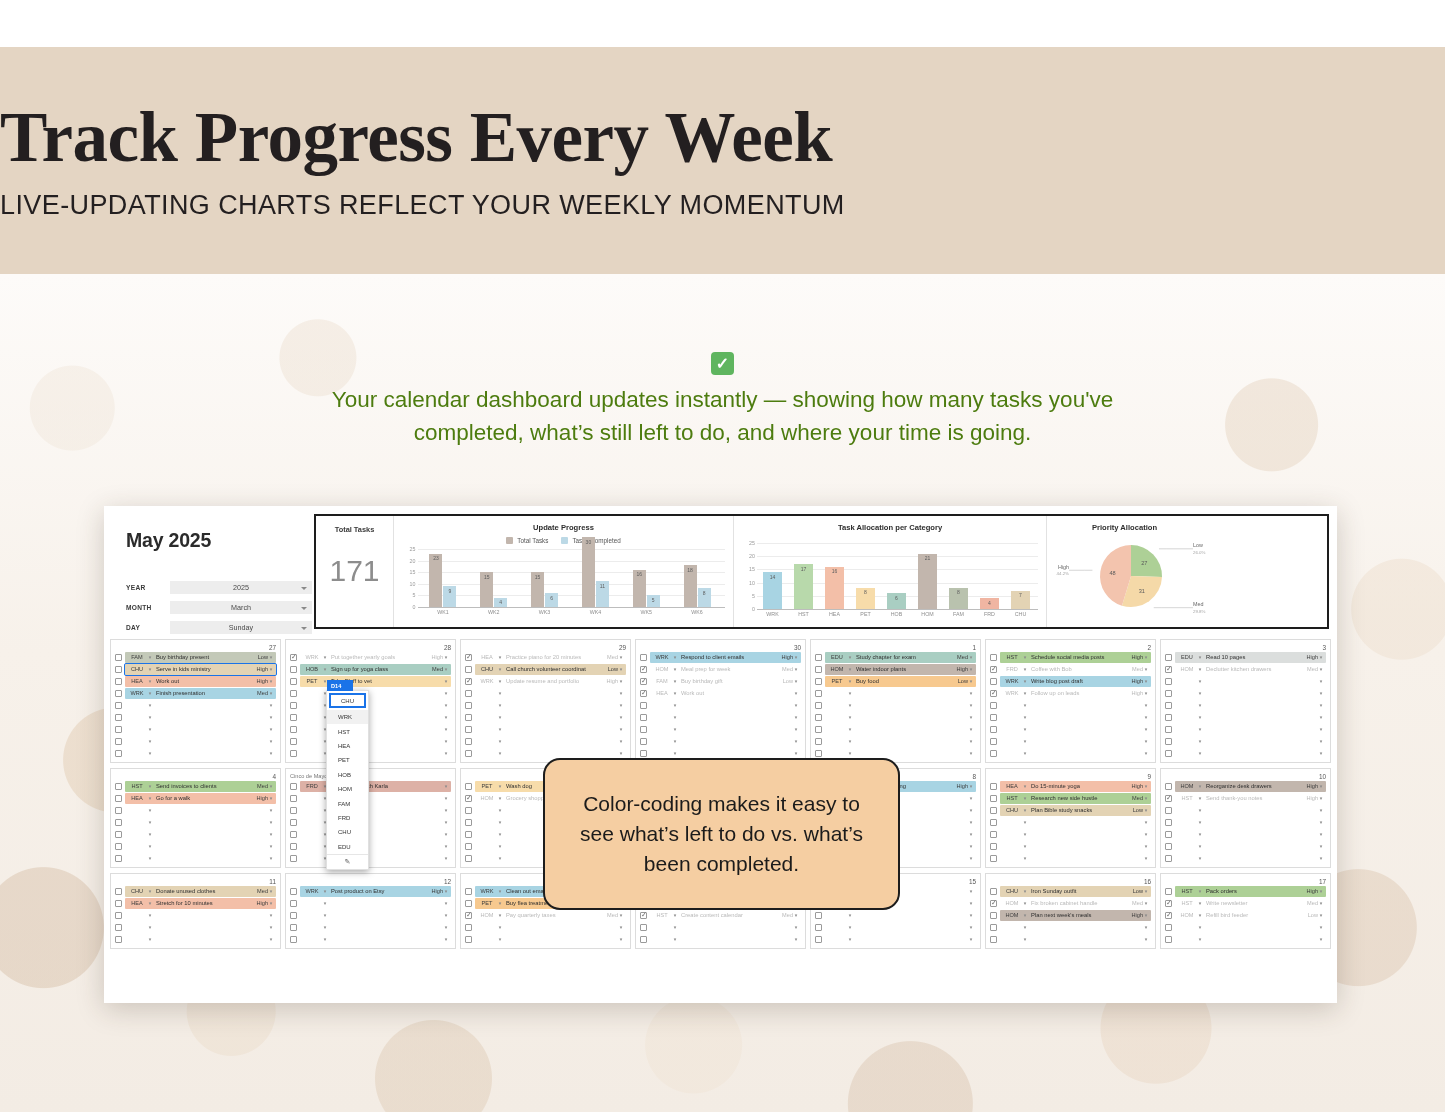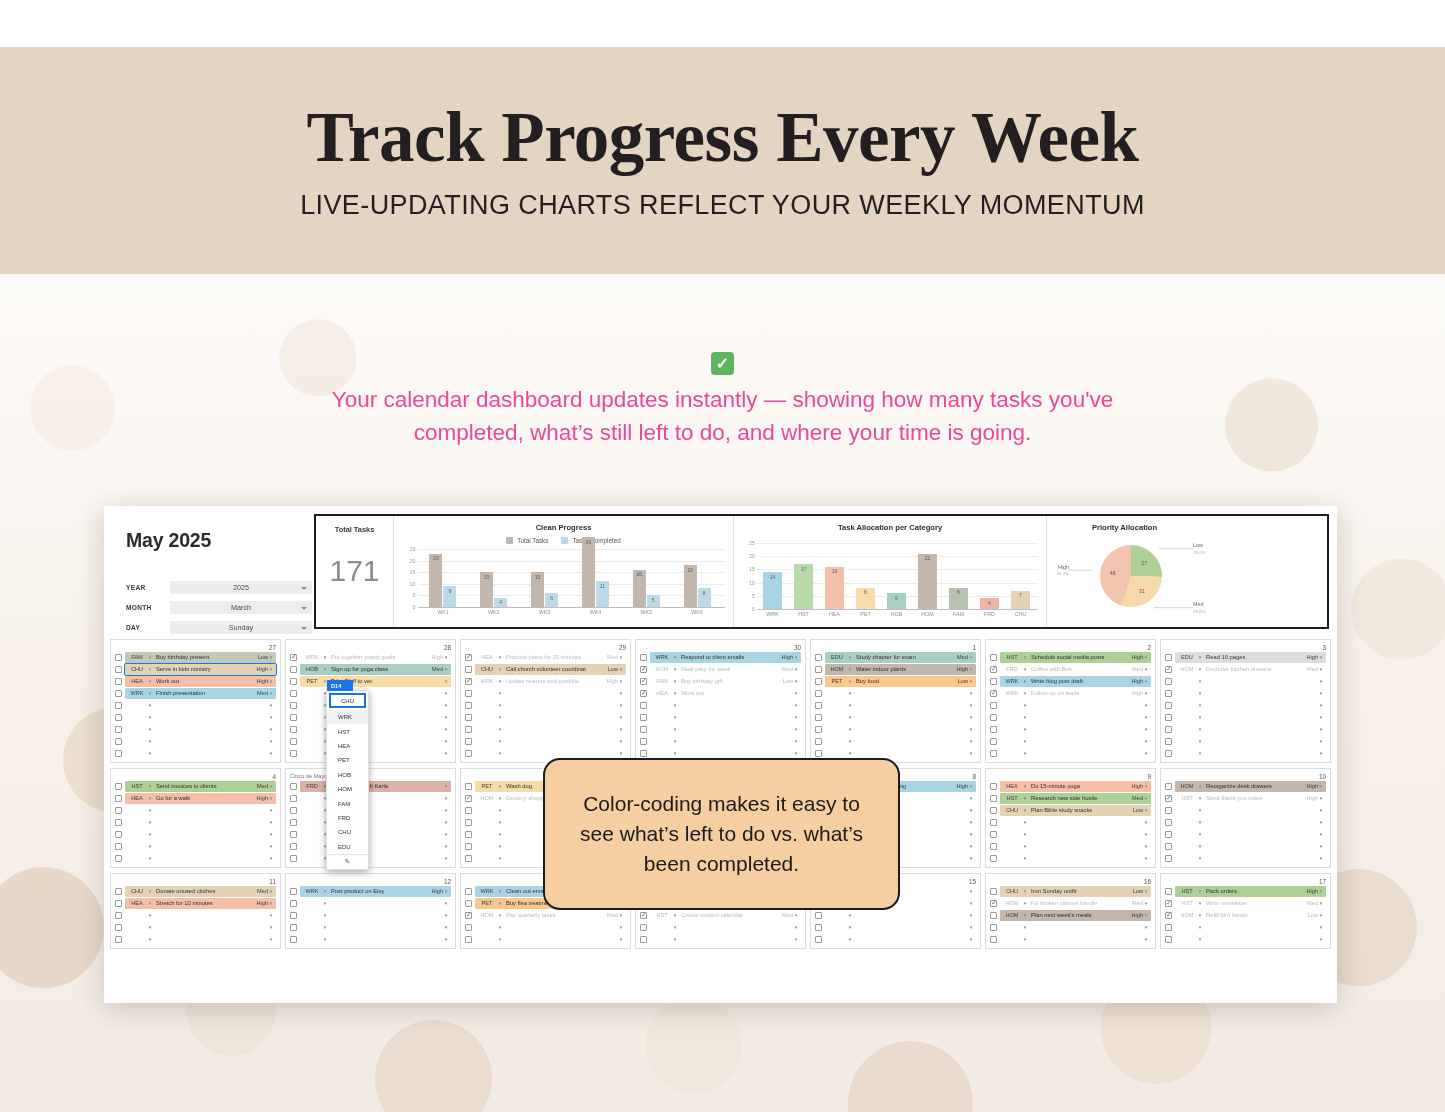--- a/index.html
+++ b/index.html
@@ -7,21 +7,21 @@
   body {
     font-family: "Liberation Sans", sans-serif;
     background: #ffffff;
     position: relative;
   }
 
   
   .banner {
     position: absolute; left: 0; top: 47px; width: 1445px; height: 227px;
     background: #e4d5c3;
-    display: flex; flex-direction: column; align-items: center; justify-content: center;
+    display: flex; flex-direction: column; justify-content: center;
   }
   .banner-title {
     font-family: "Liberation Serif", serif;
     font-weight: 700;
     font-size: 71px;
     letter-spacing: -0.5px;
     color: #231f20;
     line-height: 1.05;
   }
   .banner-sub {
@@ -56,21 +56,21 @@
   .lede-h {
     font-size: 23.5px; font-weight: 700; color: #1b1b1b;
     display: flex; align-items: center; justify-content: center; gap: 10px;
   }
   .check-badge {
     width: 23px; height: 23px; border-radius: 4px; background: #5fb55f;
     display: inline-flex; align-items: center; justify-content: center;
     color: #fff; font-size: 16px; font-weight: 700; line-height: 1;
   }
   .lede-p {
-    margin-top: 9px; font-size: 22.5px; color: #ec4899; line-height: 1.45;
+    margin-top: 9px; font-size: 22.5px; color: #4d7c0f; line-height: 1.45;
   }
 
   
   .sheet {
     position: absolute; left: 104px; top: 506px; width: 1233px; height: 497px;
     background: #ffffff;
     box-shadow: 0 6px 26px rgba(60,44,30,.22);
     overflow: hidden;
   }
 
@@ -263,21 +263,21 @@
         </div>
     </div>
 
     <div class="charts-frame">
       <div class="panel kpi">
         <div class="kpi-label">Total Tasks</div>
         <div class="kpi-num kpi-total">171</div>
       </div>
 
       <div class="panel chart-panel" style="width:340px">
-        <div class="chart-title">Clean Progress</div>
+        <div class="chart-title">Update Progress</div>
         <div class="legend" id="wp-legend">
             <div class="legend-item">
               <span class="swatch" style="background: rgb(194, 182, 173);"></span>
               <span>Total Tasks</span>
             </div>
             <div class="legend-item">
               <span class="swatch" style="background: rgb(188, 217, 230);"></span>
               <span>Tasks Completed</span>
             </div>
           </div>

